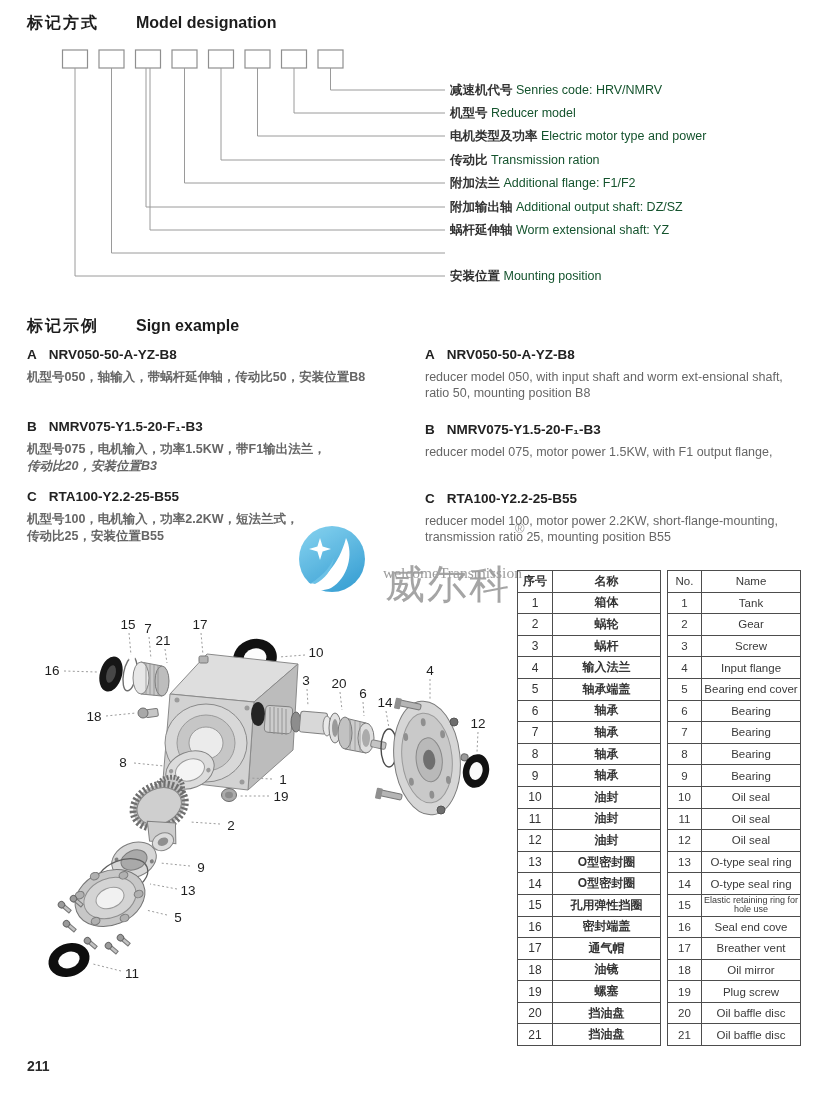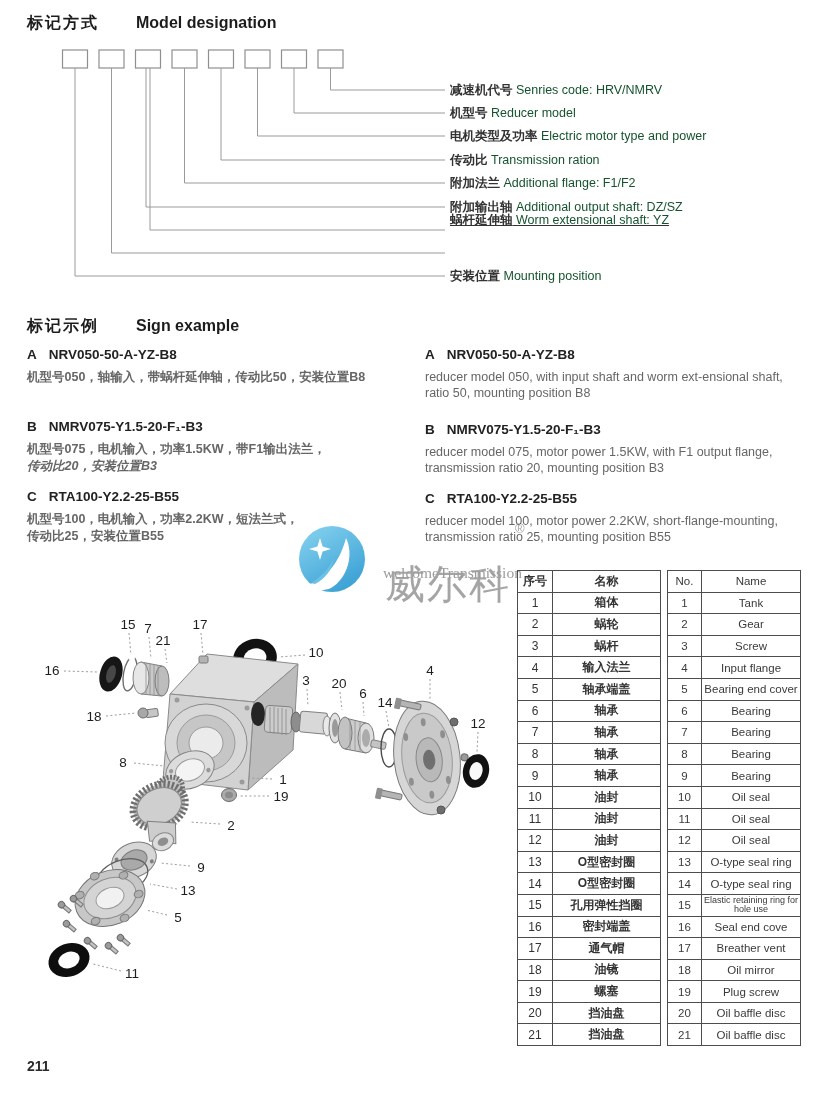--- a/index.html
+++ b/index.html
@@ -74,21 +74,21 @@
       <path d="M75 68 V 276 H 445"></path>
     </g>
   </svg>
   <div id="designation-labels">
       <div class="desig-label" style="top: 82px;"><span class="zh">减速机代号</span><span class="en"> Senries code: HRV/NMRV</span></div>
       <div class="desig-label" style="top: 128px;"><span class="zh">电机类型及功率</span><span class="en"> Electric motor type and power</span></div>
       <div class="desig-label" style="top: 105px;"><span class="zh">机型号</span><span class="en"> Reducer model</span></div>
       <div class="desig-label" style="top: 152px;"><span class="zh">传动比</span><span class="en"> Transmission ration</span></div>
       <div class="desig-label" style="top: 175px;"><span class="zh">附加法兰</span><span class="en"> Additional flange: F1/F2</span></div>
       <div class="desig-label" style="top: 199px;"><span class="zh">附加输出轴</span><span class="en"> Additional output shaft: DZ/SZ</span></div>
-      <div class="desig-label" style="top: 212px; text-decoration: underline;"><span class="zh">蜗杆延伸轴</span><span class="en"> Worm extensional shaft: YZ</span></div>
+      <div class="desig-label" style="top: 222px;"><span class="zh">蜗杆延伸轴</span><span class="en"> Worm extensional shaft: YZ</span></div>
       <div class="desig-label" style="top: 268px;"><span class="zh">安装位置</span><span class="en"> Mounting position</span></div>
     </div>
 
   <div class="sec-title" style="left:27px;top:316px;">
     <span class="zh">标记示例</span>
     <span class="en">Sign example</span>
   </div>
 
   <div class="ex-col" style="left:27px;width:395px;">
     <div class="ex-blk" style="top:2px;">
@@ -124,21 +124,20 @@
       </div>
       <div class="ex-desc en">reducer model 050, with input shaft and worm ext-ensional shaft,</div>
       <div class="ex-desc en" style="margin-top:0;">ratio 50, mounting position B8</div>
     </div>
     <div class="ex-blk" style="top:77px;">
       <div class="ex-head">
         <span>B</span>
         <span>NMRV075-Y1.5-20-F₁-B3</span>
       </div>
       <div class="ex-desc en">reducer model 075, motor power 1.5KW, with F1 output flange,</div>
-      <div class="ex-desc en" style="margin-top:0;">transmission ratio 20, mounting position B3</div>
     </div>
     <div class="ex-blk" style="top:146px;">
       <div class="ex-head">
         <span>C</span>
         <span>RTA100-Y2.2-25-B55</span>
       </div>
       <div class="ex-desc en">reducer model 100, motor power 2.2KW, short-flange-mounting,</div>
       <div class="ex-desc en" style="margin-top:0;">transmission ratio 25, mounting position B55</div>
     </div>
   </div>

